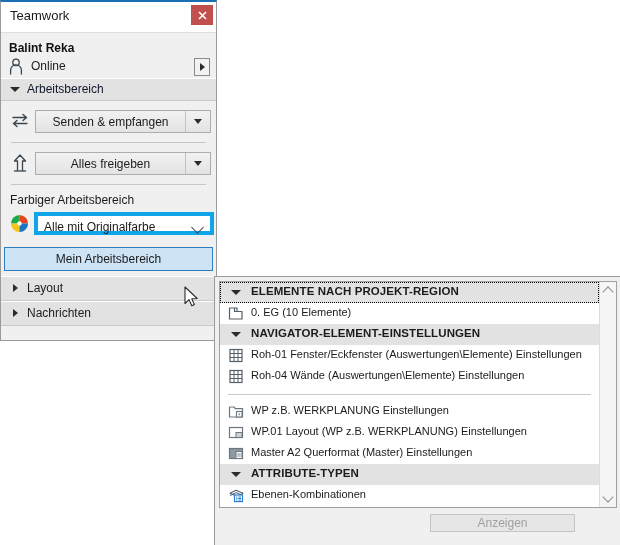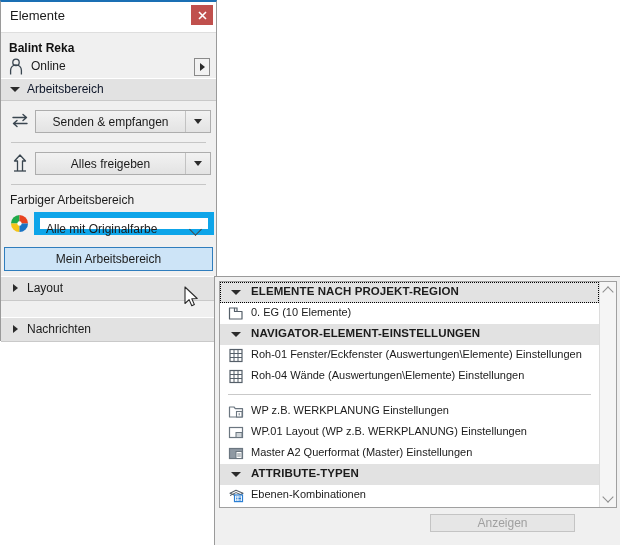--- a/index.html
+++ b/index.html
@@ -167,21 +167,21 @@
     position: relative;
     height: 28px;
   }
   #color-wheel {
     position: absolute; left: 9px; top: 3px;
     width: 19px; height: 19px;
   }
   #color-select {
     position: absolute; left: 33px; top: 1px;
     width: 180px; height: 23px;
-    border: 6px solid #0ea5e9;
+    border: 4px solid #0ea5e9;
     background: #ffffff;
     box-sizing: border-box;
     cursor: pointer;
   }
   #color-select .val {
     position: absolute; left: 6px; top: 4px;
     font-size: 12px; color: #1b1b1b;
   }
   #color-select .chev {
     position: absolute; right: 8px; top: 7px;
@@ -206,21 +206,21 @@
 
   .accordion-hdr {
     position: relative;
     height: 23px;
     background: #e2e2e2;
     border-top: 1px solid #ffffff;
     border-bottom: 1px solid #c9c9c9;
     cursor: pointer;
     margin-top: 5px;
   }
-  .accordion-hdr.tight { margin-top: 16px; }
+  .accordion-hdr.tight { margin-top: 0; }
   .accordion-hdr .a-tri {
     position: absolute; left: 12px; top: 7px;
     width: 0; height: 0;
     border-top: 4.5px solid transparent;
     border-bottom: 4.5px solid transparent;
     border-left: 5px solid #2b2b2b;
   }
   .accordion-hdr .a-label {
     position: absolute; left: 26px; top: 4px;
     font-size: 12px; color: #1b1b1b;
@@ -358,21 +358,21 @@
   }
 </style>
 </head>
 <body>
 
 <div id="root">
 
   <div id="tw-window">
 
     <div id="titlebar">
-      <div class="title">Elemente</div>
+      <div class="title">Teamwork</div>
       <div id="close-btn">
         <svg width="9" height="9" viewBox="0 0 9 9">
           <path d="M1 1 L8 8 M8 1 L1 8" stroke="#ffffff" stroke-width="1.6" fill="none"></path>
         </svg>
       </div>
     </div>
 
     <div id="user-block">
       <div id="user-name">Balint Reka</div>
       <div id="user-status-row">

